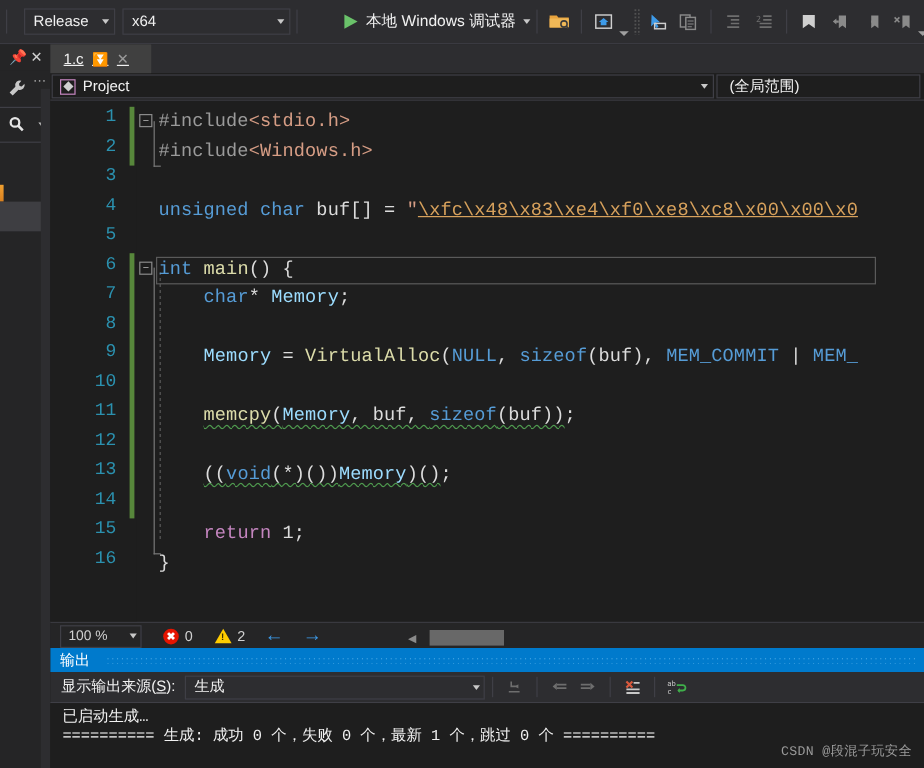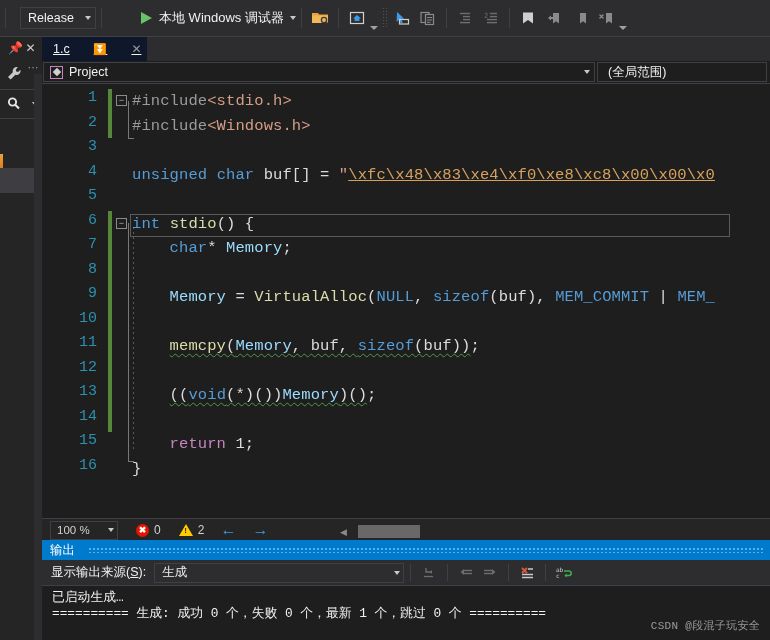--- a/index.html
+++ b/index.html
@@ -76,22 +76,22 @@
   .ld-block{position:absolute;left:0;top:131px;width:42px;height:25px;background:#3e3e42;}
   .ld-bot{position:absolute;left:0;top:156px;width:42px;height:447px;background:#252526;}
   .ld-edge{position:absolute;left:34px;top:37px;width:8px;height:603px;background:#2d2d30;}
 
   
   .edzone{position:absolute;left:42px;top:37px;width:728px;height:503px;background:#252526;}
 
   
   .tabstrip{height:24px;background:#2d2d30;display:flex;align-items:flex-end;}
   .tab{
-    height:24px;background:#0f172a;display:flex;align-items:center;
-    padding:0 6px 0 11px;box-sizing:border-box;gap:24px;min-width:84px;text-decoration:underline;
+    height:24px;background:#404040;display:flex;align-items:center;
+    padding:0 6px 0 11px;box-sizing:border-box;gap:7px;min-width:84px;text-decoration:underline;
   }
   .tab-title{font-size:12.5px;color:#f1f1f1;}
   .tab-pin{font-size:11px;color:#9a9a9a;transform:rotate(0deg);}
   .tab-x{font-size:12px;color:#9a9a9a;line-height:1;}
 
   
   .navbar{
     height:22px;background:#1e1e1e;display:flex;align-items:center;
     border-bottom:1px solid #3f3f46;
   }
@@ -226,20 +226,24 @@
 <div id="app">
 
   <div class="toolbar">
     <div class="tb-sep"></div>
 
     <div class="combo cfg">
       <span>Release</span>
       <span class="caret"></span>
     </div>
 
+    <div class="combo plat">
+      <span>x64</span>
+      <span class="caret"></span>
+    </div>
 
     <div class="tb-sep"></div>
 
     <div class="dbg-btn">
       <span class="play"></span>
       <span class="dbg-label">本地 Windows 调试器</span>
       <span class="caret"></span>
     </div>
 
     <div class="tb-sep"></div>
@@ -392,21 +396,21 @@
       <div class="guide" style="top:143px;height:224px;"></div>
 
       <div class="sel-box" style="top:130px;width:600px;"></div>
 
       <div class="lines">
           <div class="ln"><span class="num">1</span><span class="fold">−</span><span class="code"><span class="pp">#include</span><span class="str">&lt;stdio.h&gt;</span></span></div>
           <div class="ln"><span class="num">2</span><span class="code"><span class="pp">#include</span><span class="str">&lt;Windows.h&gt;</span></span></div>
           <div class="ln"><span class="num">3</span><span class="code"></span></div>
           <div class="ln"><span class="num">4</span><span class="code"><span class="k">unsigned</span><span class="pl"> </span><span class="k">char</span><span class="pl"> buf[] = </span><span class="str">"</span><span class="esc">\xfc\x48\x83\xe4\xf0\xe8\xc8\x00\x00\x0</span></span></div>
           <div class="ln"><span class="num">5</span><span class="code"></span></div>
-          <div class="ln"><span class="num">6</span><span class="fold">−</span><span class="code"><span class="k">int</span><span class="pl"> </span><span class="fn">stdio</span><span class="pl">() {</span></span></div>
+          <div class="ln"><span class="num">6</span><span class="fold">−</span><span class="code"><span class="k">int</span><span class="pl"> </span><span class="fn">main</span><span class="pl">() {</span></span></div>
           <div class="ln"><span class="num">7</span><span class="code"><span class="pl">    </span><span class="k">char</span><span class="pl">* </span><span class="id">Memory</span><span class="pl">;</span></span></div>
           <div class="ln"><span class="num">8</span><span class="code"></span></div>
           <div class="ln"><span class="num">9</span><span class="code"><span class="pl">    </span><span class="id">Memory</span><span class="pl"> = </span><span class="fn">VirtualAlloc</span><span class="pl">(</span><span class="k">NULL</span><span class="pl">, </span><span class="k">sizeof</span><span class="pl">(buf), </span><span class="k">MEM_COMMIT</span><span class="pl"> | </span><span class="k">MEM_</span></span></div>
           <div class="ln"><span class="num">10</span><span class="code"></span></div>
           <div class="ln"><span class="num">11</span><span class="code"><span class="pl">    </span><span class="fn sq">memcpy</span><span class="pl sq">(</span><span class="id sq">Memory</span><span class="pl sq">, buf, </span><span class="k sq">sizeof</span><span class="pl sq">(buf))</span><span class="pl">;</span></span></div>
           <div class="ln"><span class="num">12</span><span class="code"></span></div>
           <div class="ln"><span class="num">13</span><span class="code"><span class="pl">    </span><span class="pl sq">((</span><span class="k sq">void</span><span class="pl sq">(*)())</span><span class="id sq">Memory</span><span class="pl sq">)()</span><span class="pl">;</span></span></div>
           <div class="ln"><span class="num">14</span><span class="code"></span></div>
           <div class="ln"><span class="num">15</span><span class="code"><span class="pl">    </span><span class="kc">return</span><span class="pl"> 1;</span></span></div>
           <div class="ln"><span class="num">16</span><span class="code"><span class="pl">}</span></span></div>

